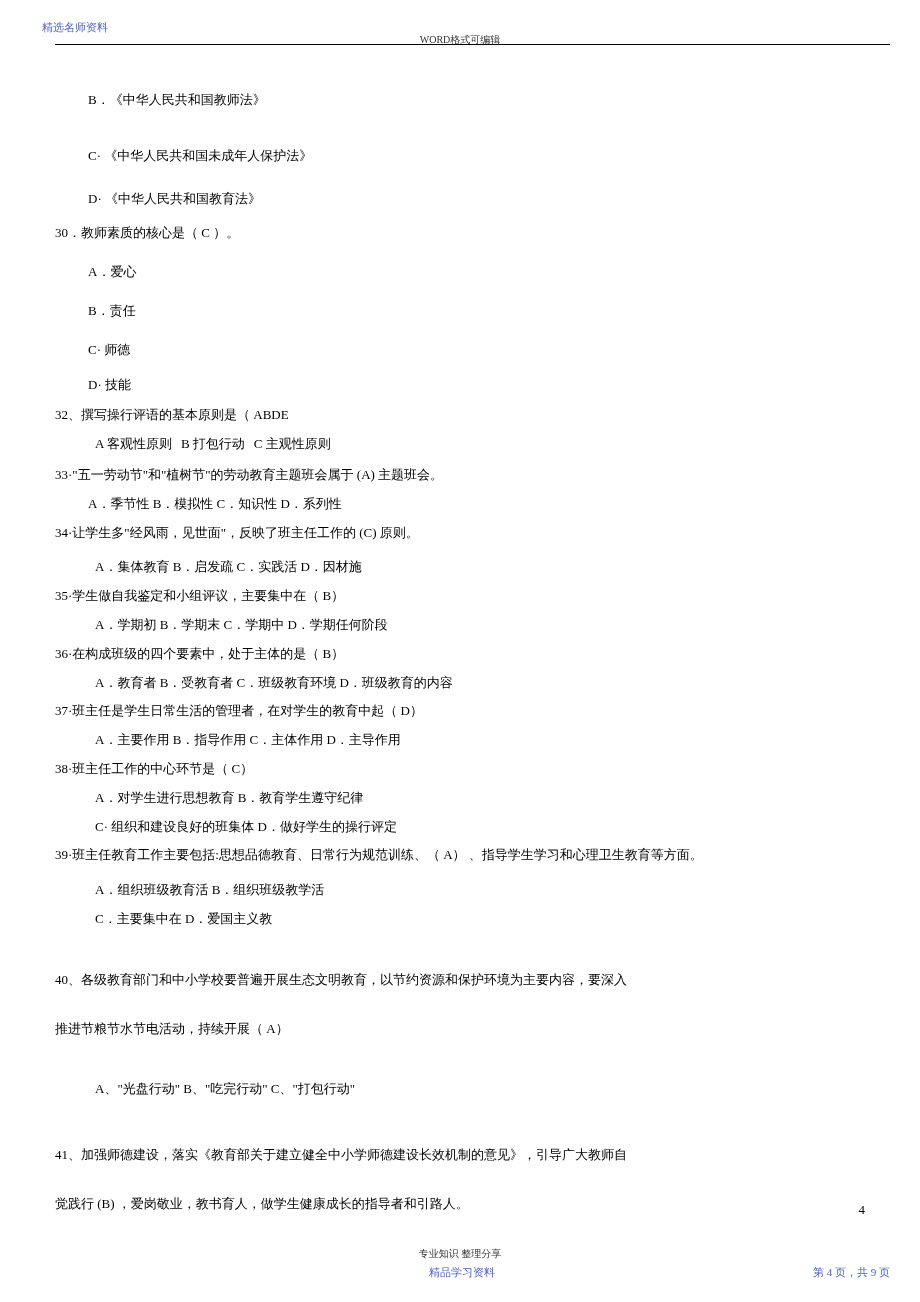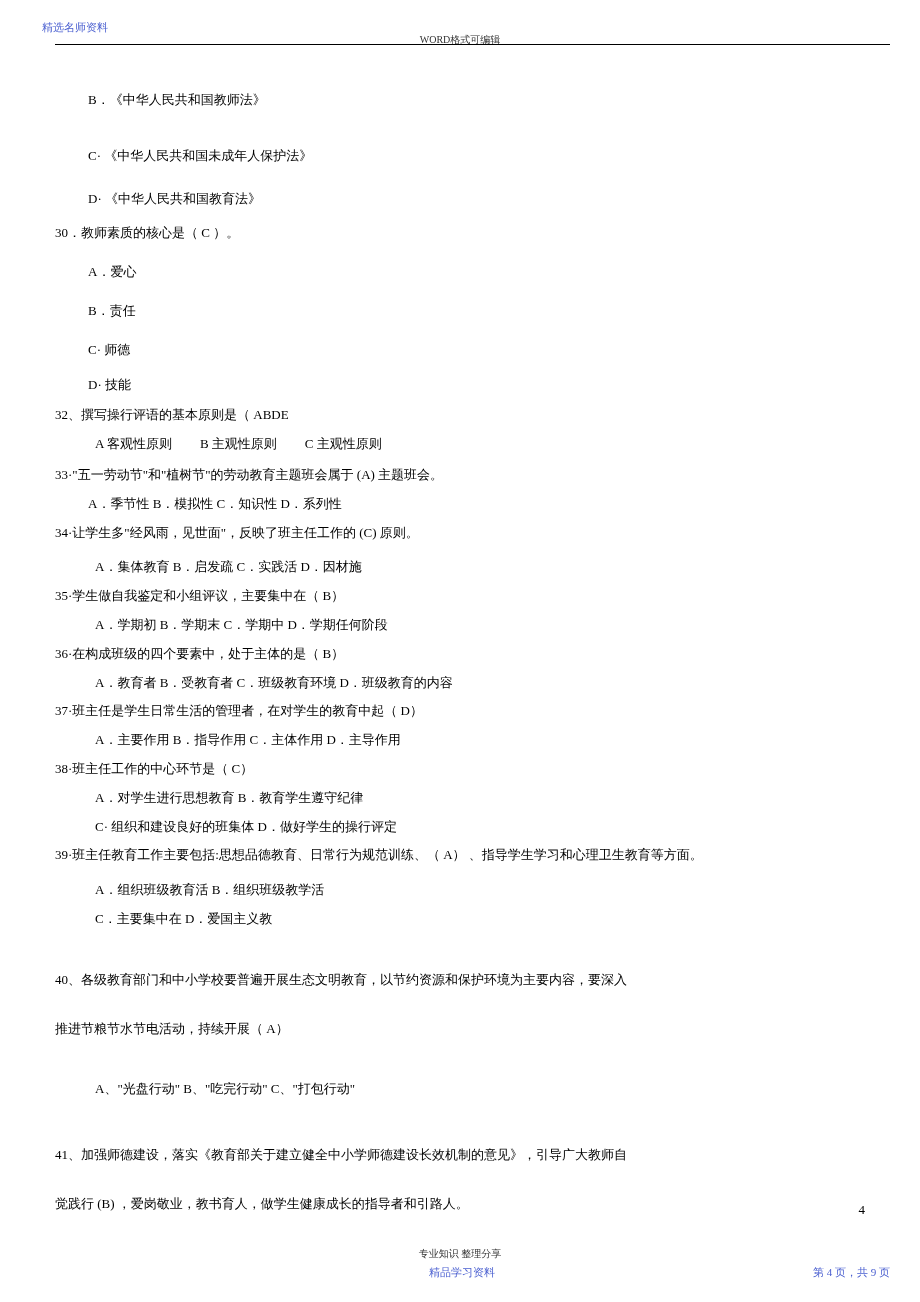--- a/index.html
+++ b/index.html
@@ -86,21 +86,21 @@
       color: #4a5fd0;
     }
     .pagenum-corner {
       position: absolute;
       right: 55px;
       top: 1200px;
       font-size: 13px;
     }
     .flex-row {
       display: flex;
-      gap: 28px;
+      gap: 9px;
       padding-left: 40px;
       margin-bottom: 6px;
     }
     .flex-col {
       font-size: 13px;
     }
   </style>
 </head>
 <body>
 
@@ -116,21 +116,21 @@
 
   <div class="q-line" style="margin-top:14px">30．教师素质的核心是（   C ）。</div>
   <div class="q-option" style="margin-top:18px">A．爱心</div>
   <div class="q-option" style="margin-top:18px">B．责任</div>
   <div class="q-option" style="margin-top:18px">C· 师德</div>
   <div class="q-option" style="margin-top:14px">D· 技能</div>
 
   <div class="q-line">32、撰写操行评语的基本原则是（      ABDE</div>
   <div class="flex-row">
     <div class="flex-col">A  客观性原则</div>
-    <div class="flex-col">B  主观性原则</div>
+    <div class="flex-col">B  打包行动</div>
     <div class="flex-col">C 主观性原则</div>
   </div>
 
   <div class="q-line" style="margin-top:10px">33·"五一劳动节"和"植树节"的劳动教育主题班会属于               (A)   主题班会。</div>
   <div class="q-opt-line" style="padding-left:33px">A．季节性    B．模拟性    C．知识性   D．系列性</div>
 
   <div class="q-line">34·让学生多"经风雨，见世面"，反映了班主任工作的             (C)   原则。</div>
   <div class="q-opt-line" style="margin-top:14px">A．集体教育  B．启发疏       C．实践活      D．因材施</div>
 
   <div class="q-line">35·学生做自我鉴定和小组评议，主要集中在（         B）</div>

